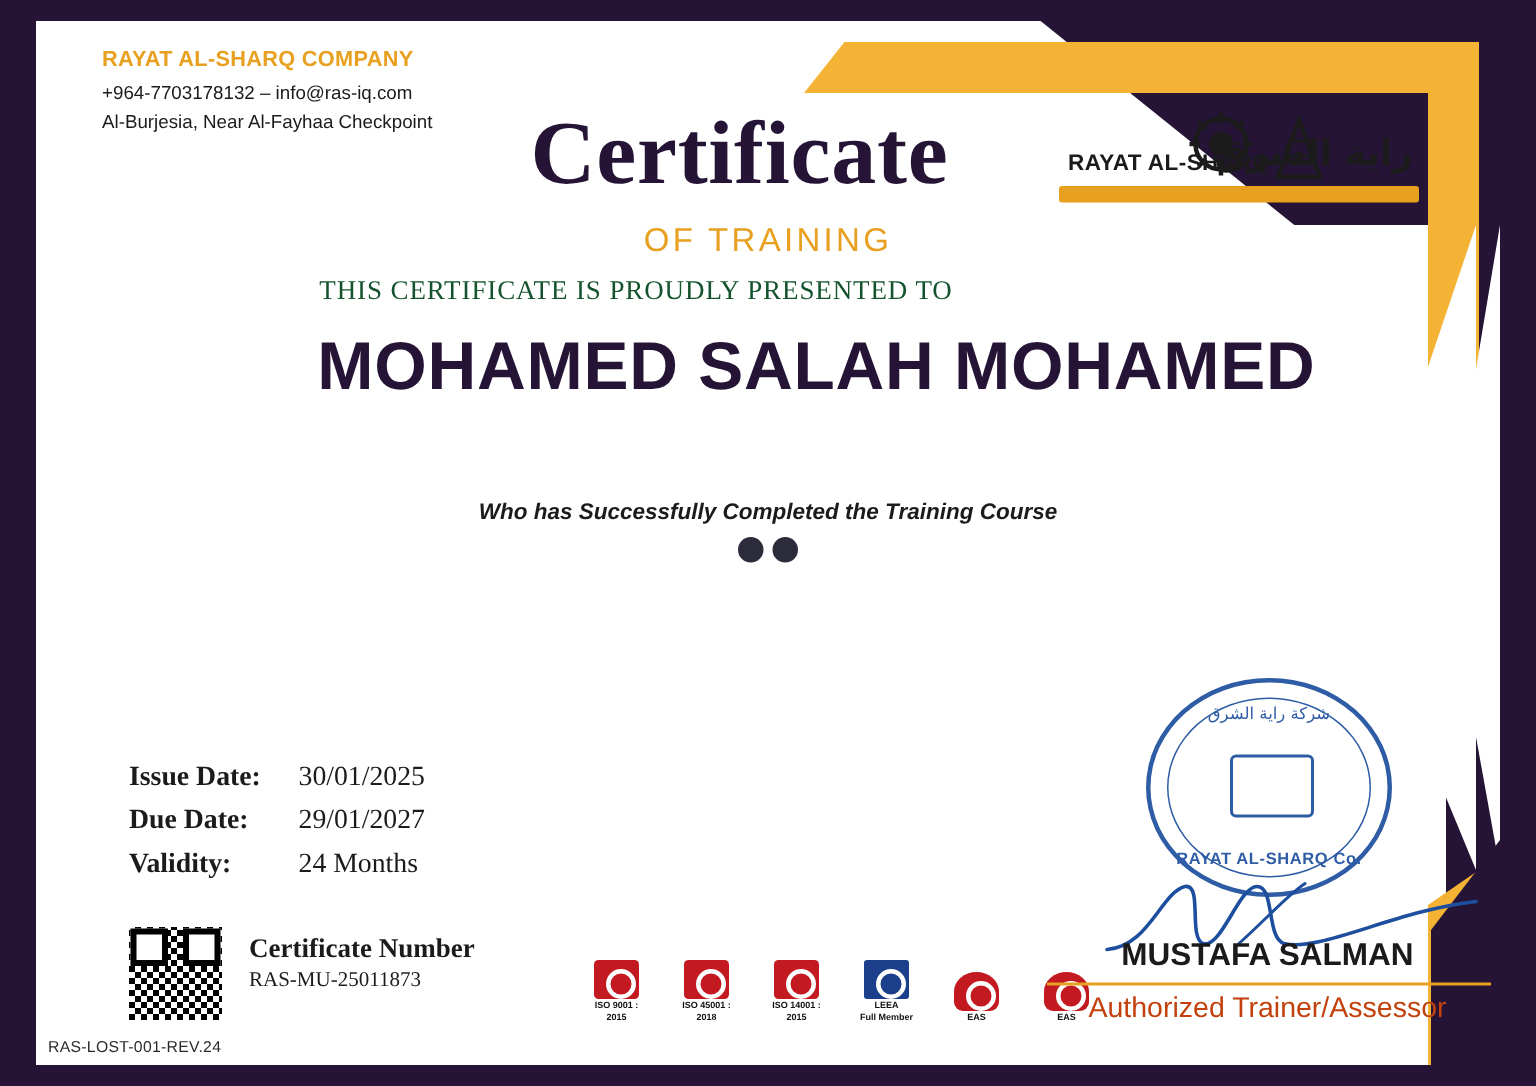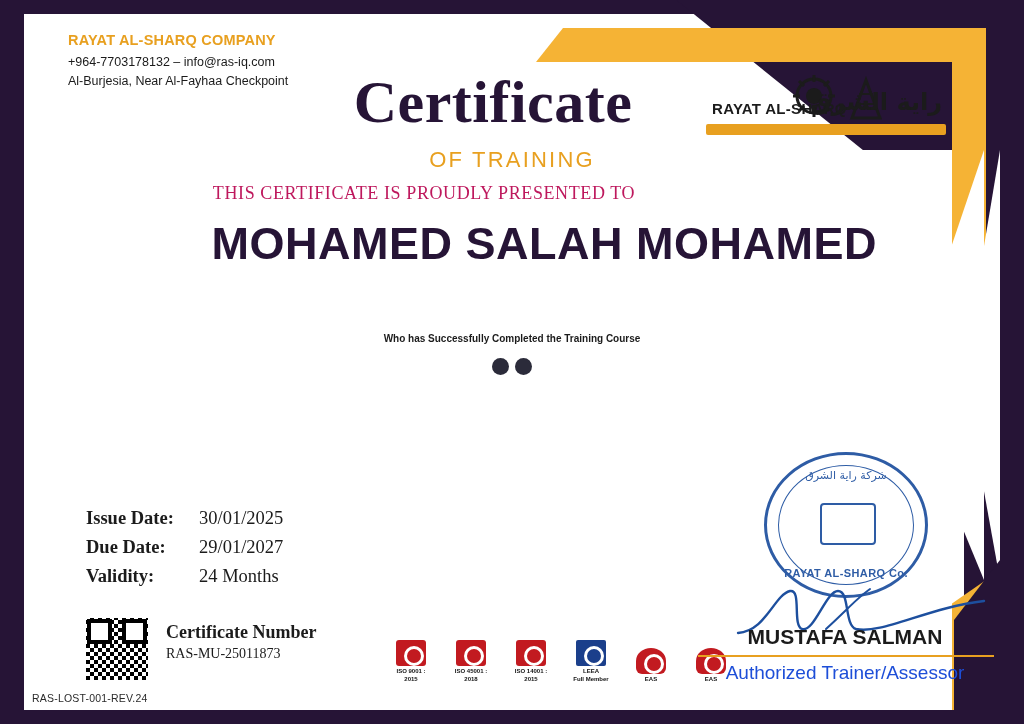--- a/index.html
+++ b/index.html
@@ -136,41 +136,42 @@
     color: #e8a020;
     letter-spacing: 2.2px;
   }
   .presented-line {
     position: absolute;
     left: 0; top: 183px;
     width: 848px;
     text-align: center;
     font-family: "Liberation Serif", serif;
     font-size: 18px;
-    color: #be185d;
+    color: #14532d;
     letter-spacing: .6px;
   }
   .recipient-name {
     position: absolute;
     left: 0; top: 218px;
     width: 877px;
     text-align: right;
     font-size: 45px;
     font-weight: bold;
     color: #261436;
     letter-spacing: .5px;
   }
   .completed-line {
     position: absolute;
     left: 0; top: 333px;
     width: 1024px;
     text-align: center;
-    font-size: 10px;
-    font-weight: bold;
-    color: #1b1b1b;
+    font-size: 15px;
+    font-weight: bold;
+    color: #1b1b1b;
+    font-style: italic;
   }
   .course-name-wrap {
     position: absolute;
     left: 0; top: 358px;
     width: 1024px;
     text-align: center;
   }
   .course-name {
     display: inline-block;
     font-size: 31px;
@@ -364,21 +365,21 @@
     left: 698px; top: 655px;
     width: 296px; height: 2px;
     background: #e8a020;
   }
   .sig-role {
     position: absolute;
     left: 700px; top: 662px;
     width: 290px;
     text-align: center;
     font-size: 19px;
-    color: #1d4ed8;
+    color: #c2410c;
   }
 </style>
 </head>
 <body>
 
 <div id="cert">
 
   <div class="frame-left"></div>
   <div class="frame-top"></div>
   <div class="frame-bottom"></div>

